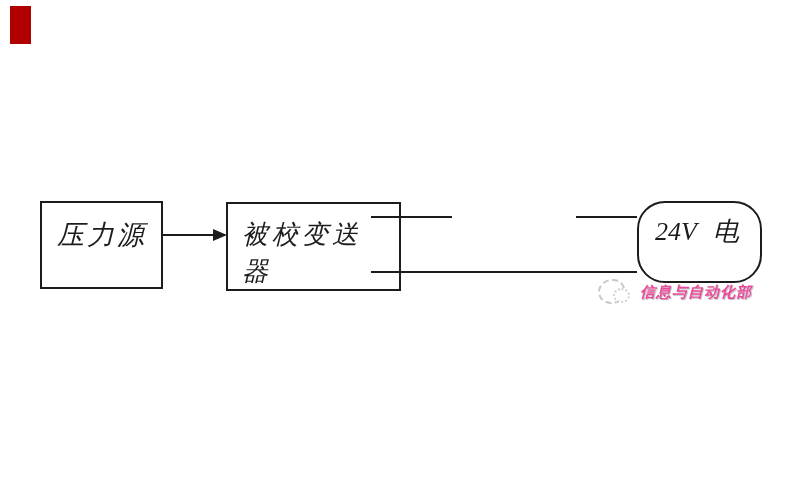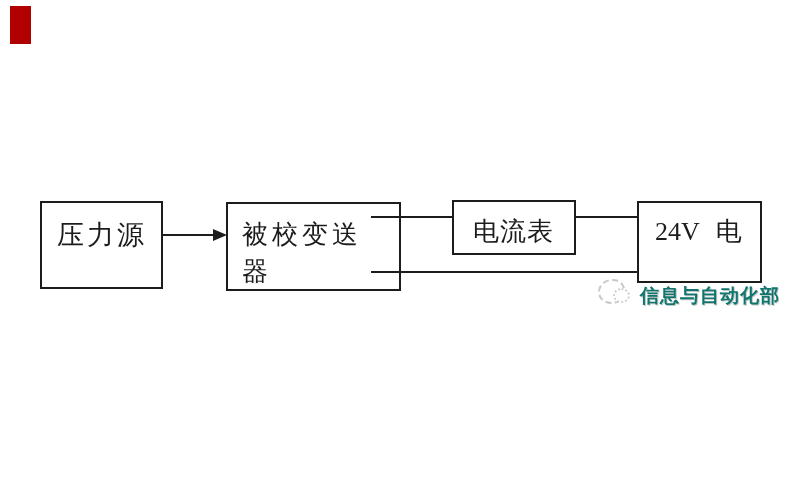--- a/index.html
+++ b/index.html
@@ -1,15 +1,15 @@
 <!DOCTYPE html>
 <html><head>
 <meta charset="utf-8">
 <style>
-  * { margin: 0; padding: 0; box-sizing: border-box; }
+  * { margin: 0; padding: 0; box-sizing: border-box; font-style: italic; }
   html, body { width: 800px; height: 500px; }
   body {
     background: #ffffff;
     font-family: "Liberation Serif", "DejaVu Serif", serif;
   }
   .canvas {
     position: relative;
     width: 800px;
     height: 500px;
     background: #ffffff;
@@ -41,20 +41,21 @@
   .node-ammeter {
     left: 452px; top: 200px; width: 124px; height: 55px;
     font-size: 26px; letter-spacing: 1px;
     padding: 12px 0 0 19px;
   }
   .node-power {
     left: 637px; top: 201px; width: 125px; height: 82px;
     font-size: 26px;
     padding: 13px 0 0 16px;
     line-height: 31px;
+    border-radius: 28px;
   }
   .node-power .volt { display: inline-block; margin-right: 16px; }
   .edge {
     position: absolute;
     background: #1c1c1c;
     height: 2px;
   }
   .edge-arrow-line { left: 163px; top: 234px; width: 52px; }
   .arrow-head {
     position: absolute;
@@ -81,24 +82,24 @@
   .wm-c2 {
     position: absolute; left: 15px; top: 11px;
     width: 17px; height: 15px;
     border: 2px dotted #cfcfcf;
     border-radius: 50%;
     background: #ffffff;
   }
   .watermark-text {
     position: absolute;
     left: 640px; top: 283px;
-    font-size: 19px;
+    font-size: 15px;
     letter-spacing: 1px;
     font-weight: bold;
-    color: #0f766e;
+    color: #ec4899;
     text-shadow: 1px 1px 0 #c6c6c6;
     white-space: nowrap;
   }
 </style>
 </head>
 <body>
 
 <div class="canvas">
 
   <div class="red-marker"></div>
@@ -110,23 +111,20 @@
   <div class="edge edge-arrow-line"></div>
   <div class="arrow-head"></div>
 
   <div class="node node-transmitter">
     <div>被校变送</div>
     <div>器</div>
   </div>
 
   <div class="edge edge-a"></div>
 
-  <div class="node node-ammeter">
-    <span>电流表</span>
-  </div>
 
   <div class="edge edge-b"></div>
   <div class="edge edge-c"></div>
 
   <div class="node node-power">
     <div>
       <span class="volt">24V</span><span>电</span>
     </div>
   </div>
 

